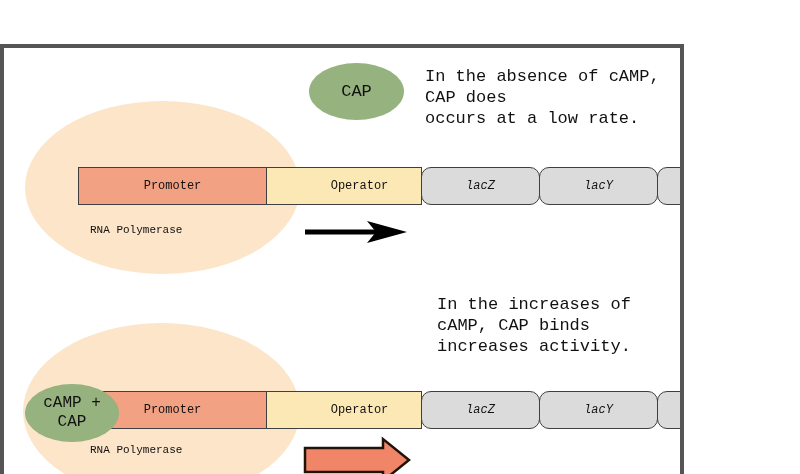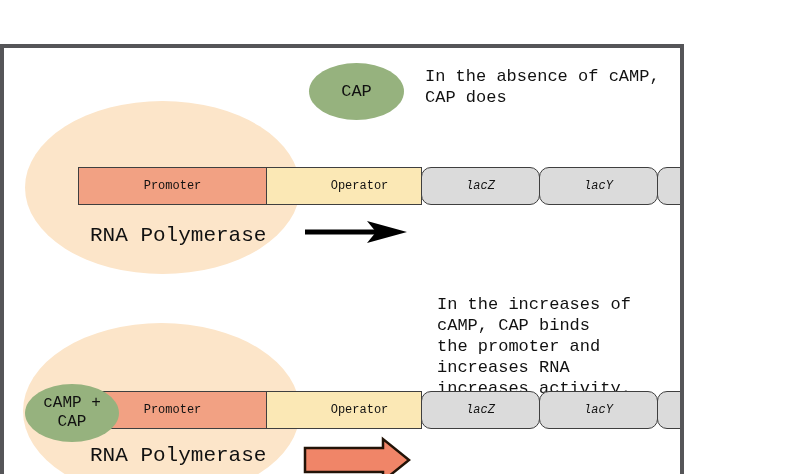--- a/index.html
+++ b/index.html
@@ -26,38 +26,39 @@
   .bar { position:absolute; display:flex; height:38px; z-index:2; }
   .cell {
     box-sizing:border-box; border:1px solid var(--box-border,#3f3f3f);
     display:flex; align-items:center; justify-content:center;
     font-size:12px;
   }
   .cell + .cell { margin-left:-1px; }
   .cell-promoter { background:var(--promoter,#f2a183); }
   .cell-operator { background:var(--operator,#fbe8b5);padding-left:31px; }
   .cell-gene { background:var(--gene,#dbdbdb); font-style:italic;border-radius:10px; }
-  .rna-label { position:absolute; font-size:21px; z-index:2; }
+  .rna-label { position:absolute; font-size:11px; z-index:2; }
   .arrow-svg { position:absolute; z-index:2; }
 </style>
 </head>
 <body>
 
 <div class="frame">
 
   <div>
 
     <div class="ellipse poly-ellipse" style="left:25px; top:57px; width:275px; height:173px;"></div>
 
     <div class="ellipse cap-ellipse" style="left:309px; top:19px; width:95px; height:57px;">
       <span>CAP</span>
     </div>
 
     <div class="caption" style="left:425px; top:22px;">
       <div>In the absence of cAMP, CAP does</div>
+      <div>occurs at a low rate.</div>
     </div>
 
     <div class="bar" style="left:78px; top:123px;">
       <div class="cell cell-promoter" style="width:189px;">Promoter</div>
       <div class="cell cell-operator" style="width:156px;">Operator</div>
       <div class="cell cell-gene" style="width:119px;">lacZ</div>
       <div class="cell cell-gene" style="width:119px;">lacY</div>
       <div class="cell cell-gene" style="width:122px;">lacA</div>
     </div>
 
@@ -68,21 +69,20 @@
       <polygon points="64,1 104,12 64,23 73,12" fill="var(--arrow-black,#000)"></polygon>
     </svg>
   </div>
 
   <div>
 
     <div class="ellipse poly-ellipse" style="left:23px; top:279px; width:277px; height:176px;"></div>
 
     <div class="caption" style="left:437px; top:250px;">
       <div>In the increases of cAMP, CAP binds</div>
-      <div>the promoter and increases RNA</div>
       <div>increases activity.</div>
     </div>
 
     <div class="bar" style="left:78px; top:347px;">
       <div class="cell cell-promoter" style="width:189px;">Promoter</div>
       <div class="cell cell-operator" style="width:156px;">Operator</div>
       <div class="cell cell-gene" style="width:119px;">lacZ</div>
       <div class="cell cell-gene" style="width:119px;">lacY</div>
       <div class="cell cell-gene" style="width:122px;">lacA</div>
     </div>

